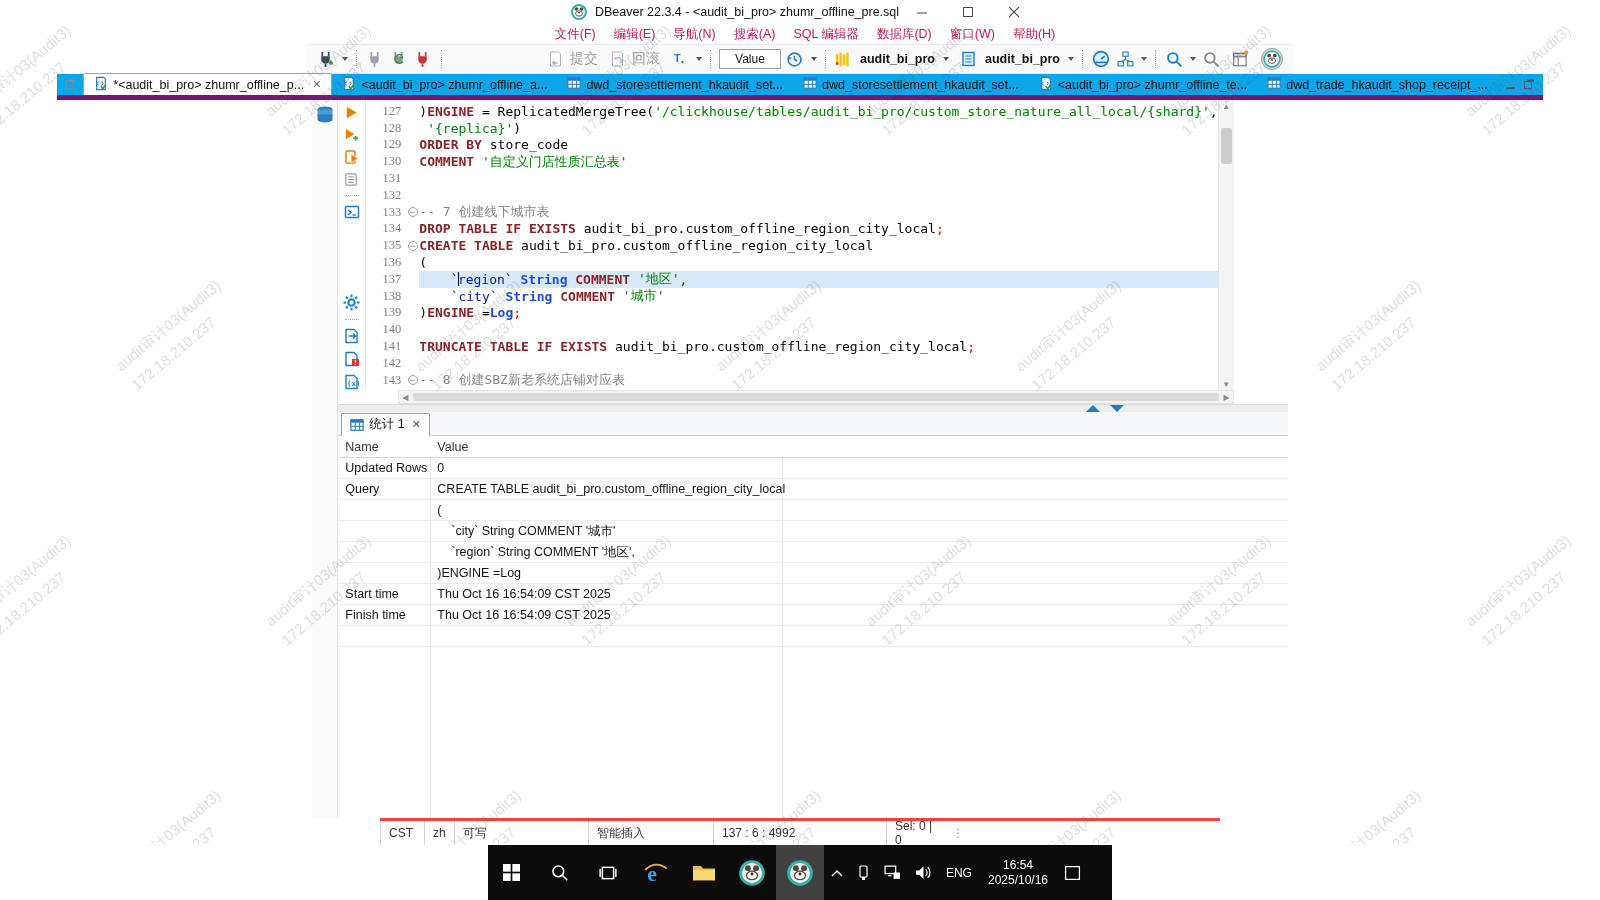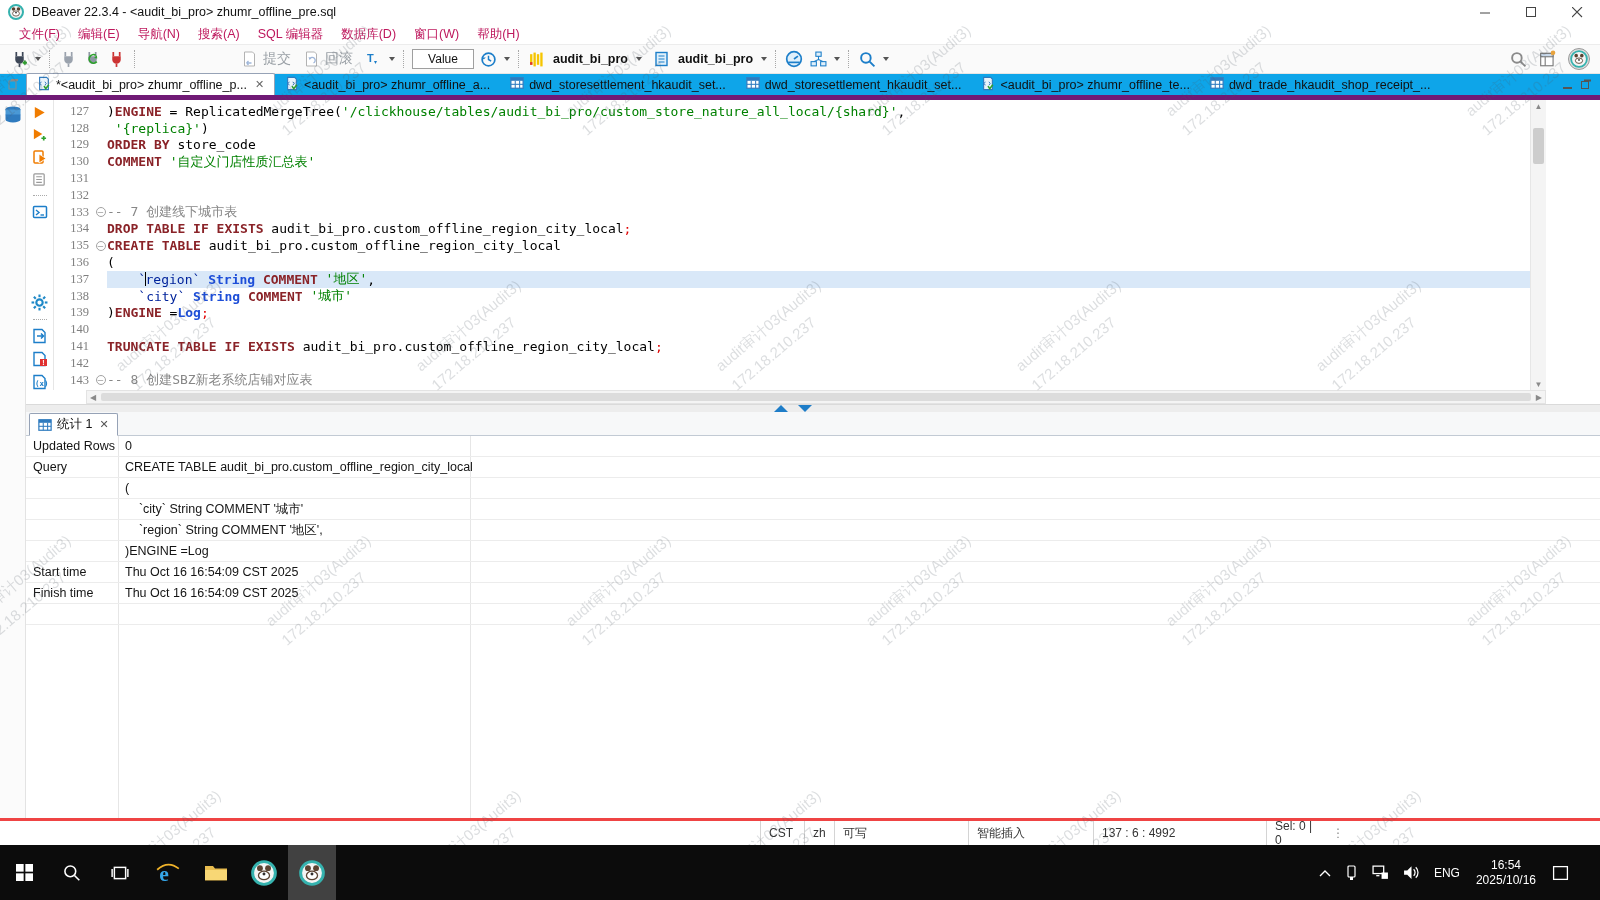--- a/index.html
+++ b/index.html
@@ -1,18 +1,18 @@
 <!DOCTYPE html>
 <html><head>
 <meta charset="utf-8">
 <style>
   * { box-sizing: border-box; margin: 0; padding: 0; }
   html,body { width:1600px; height:900px; overflow:hidden; }
   body { font-family:"Liberation Sans", sans-serif; background:#fff; position:relative; }
-  .screen { width:1600px; height:900px; display:flex; flex-direction:column; position:relative; }
+  .screen { width:1600px; height:900px; display:flex; flex-direction:column; position:relative;align-items:center; }
 
   
   .titlebar { height:24px; display:flex; align-items:center; background:#fff; padding-left:8px; }
   .app-icon { width:16px; height:16px; margin-right:8px; flex:none; }
   .title-text { font-size:12.5px; color:#111; }
   .win-btns { margin-left:auto; display:flex; height:100%; }
   .win-btn { width:46px; display:flex; align-items:center; justify-content:center; color:#444; font-size:12px; }
 
   
   .menubar { height:20px; display:flex; align-items:center; background:#fff; padding-left:10px; }
@@ -525,20 +525,24 @@
                 <line x1="11" y1="5.5" x2="11" y2="14" stroke="#2f7bbf" stroke-width="1.2"></line>
                 <line x1="1" y1="9.5" x2="15" y2="9.5" stroke="#2f7bbf" stroke-width="1.2"></line>
               </svg>
             <span>统计 1</span>
             <span class="rtab-close">✕</span>
           </div>
         </div>
         <div class="grid">
           <div class="grid-vline" style="left:92px"></div>
           <div class="grid-vline" style="left:444px"></div>
+          <div class="grid-head">
+            <div class="gh-name">Name</div>
+            <div class="gh-value">Value</div>
+          </div>
           <div class="grid-rows">
               <div class="grow">
                 <div class="cname">Updated Rows</div>
                 <div class="cvalue">0</div>
               </div>
               <div class="grow">
                 <div class="cname">Query</div>
                 <div class="cvalue">CREATE TABLE audit_bi_pro.custom_offline_region_city_local</div>
               </div>
               <div class="grow">

